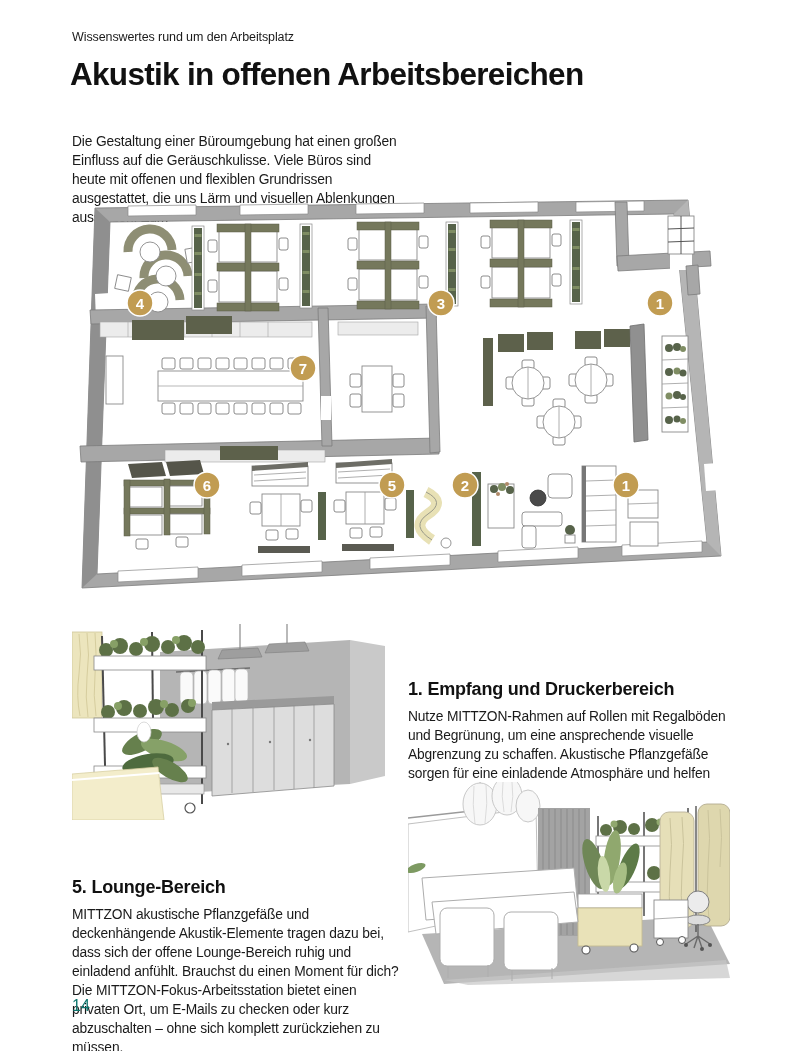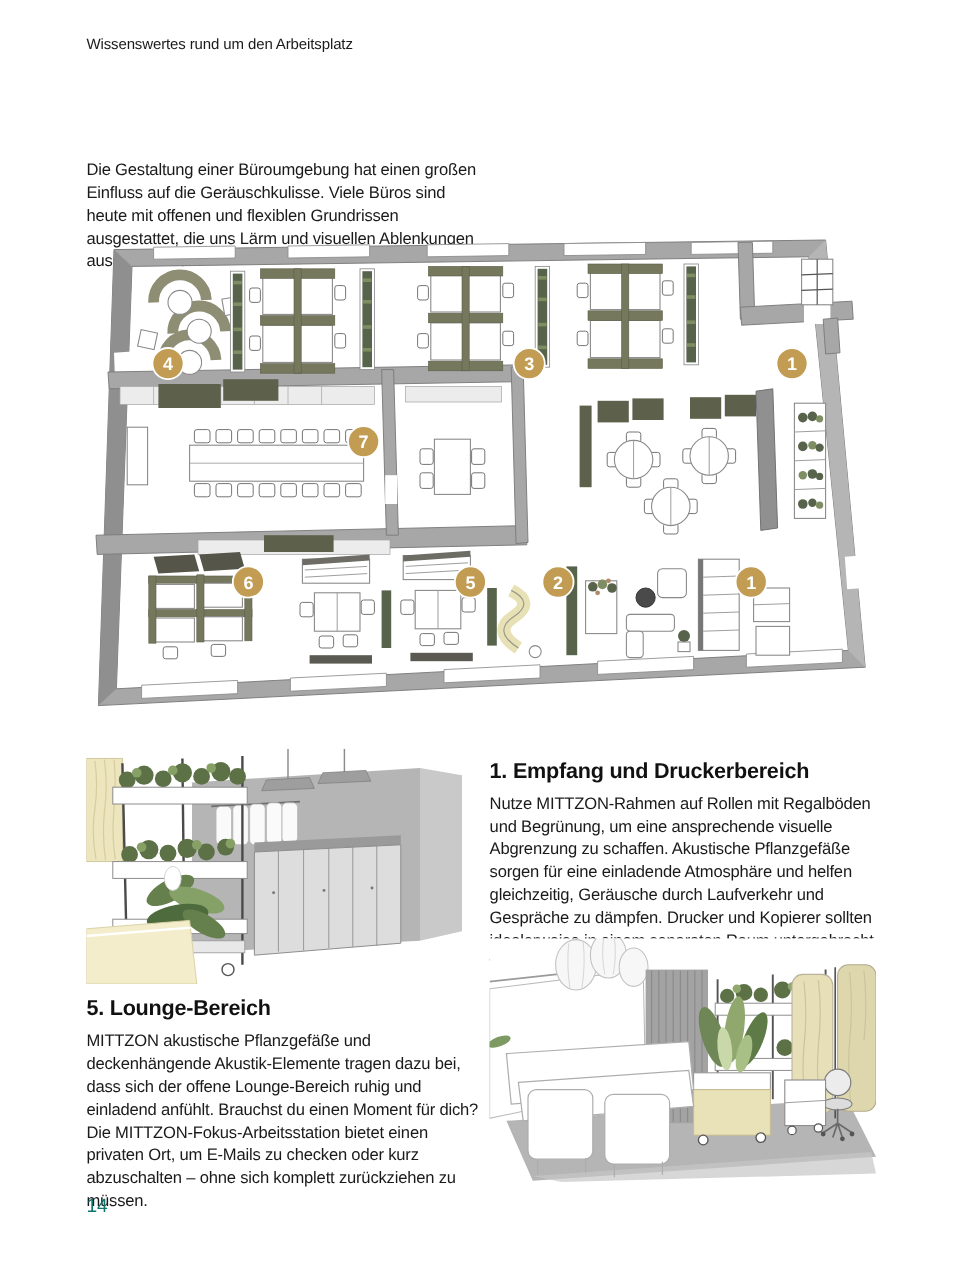--- a/index.html
+++ b/index.html
@@ -8,21 +8,21 @@
   .eyebrow{position:absolute;left:72px;top:30px;font-size:12.5px;letter-spacing:-0.1px;color:#1a1a1a;}
   .title{position:absolute;left:70px;top:56px;margin:0;font-size:31.5px;font-weight:700;
          letter-spacing:-0.7px;color:#111;}
   .intro-col{position:absolute;top:118px;font-size:13.8px;line-height:19px;letter-spacing:-0.15px;}
   .intro-left{left:72px;width:330px;}
   .intro-right{left:408px;width:330px;}
   .floorplan{position:absolute;left:70px;top:196px;width:660px;height:418px;}
   .photo{position:absolute;background:#fff;}
   .photo-left{left:72px;top:624px;width:313px;height:196px;}
   .photo-right{left:408px;top:782px;width:322px;height:203px;}
-  .section{position:absolute;}
+  .section{position:absolute;margin-top:47px;}
   .section h2{margin:0 0 7px 0;font-size:18px;font-weight:700;letter-spacing:-0.2px;color:#111;}
   .section p{margin:0;font-size:13.8px;line-height:19px;letter-spacing:-0.15px;}
   .section-1{left:408px;top:632px;width:326px;}
   .section-2{left:72px;top:830px;width:330px;}
   .pagenum{position:absolute;left:72px;top:997px;font-size:16px;color:#0f766e;}
   
   .w{fill:#a7a7a7;stroke:#7c7c7c;stroke-width:0.8;}
   .win{fill:#ffffff;stroke:#8a8a8a;stroke-width:0.7;}
   .f{fill:#ffffff;stroke:#898989;stroke-width:0.9;}
   .ch{fill:#ffffff;stroke:#6f6f6f;stroke-width:0.8;}
@@ -32,20 +32,21 @@
   .tx{fill:#75785c;stroke:#5b5e47;stroke-width:0.5;}
   .panelrow{fill:#ececec;stroke:#a5a5a5;stroke-width:0.6;}
   .badge-num{fill:#ffffff;font-size:15px;font-weight:bold;font-family:"Liberation Sans",sans-serif;}
 </style>
 </head>
 <body>
 
 <div class="page">
 
   <div class="eyebrow">Wissenswertes rund um den Arbeitsplatz</div>
+  <h1 class="title">Akustik in offenen Arbeitsbereichen</h1>
 
   <p class="intro-col intro-left">Die Gestaltung einer Büroumgebung hat einen großen Einfluss auf die Geräuschkulisse. Viele Büros sind heute mit offenen und flexiblen Grundrissen ausgestattet, die uns Lärm und visuellen Ablenkungen aussetzen. Zum</p>
 
   <div class="floorplan">
     <svg width="660" height="418" viewBox="0 0 660 418" xmlns="http://www.w3.org/2000/svg">
       <defs>
         <g id="cluster">
           <rect class="ch" x="-9" y="16" width="9" height="12" rx="2"></rect>
           <rect class="ch" x="-9" y="56" width="9" height="12" rx="2"></rect>
           <rect class="ch" x="62" y="14" width="9" height="12" rx="2"></rect>

